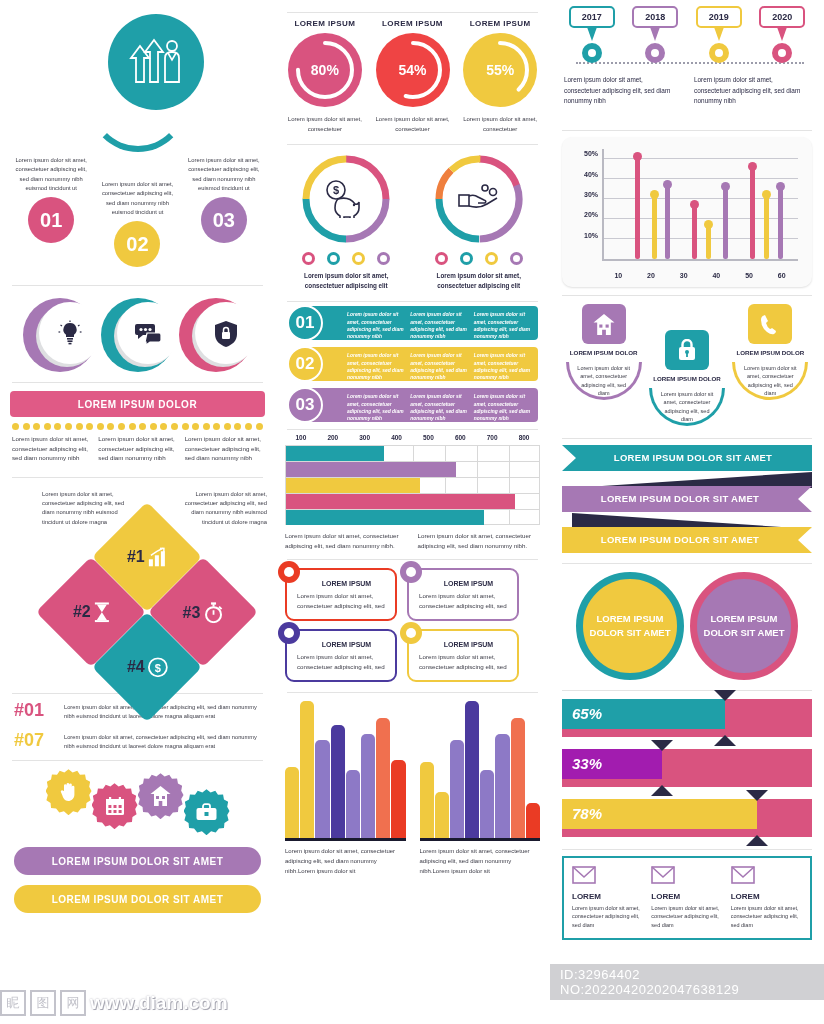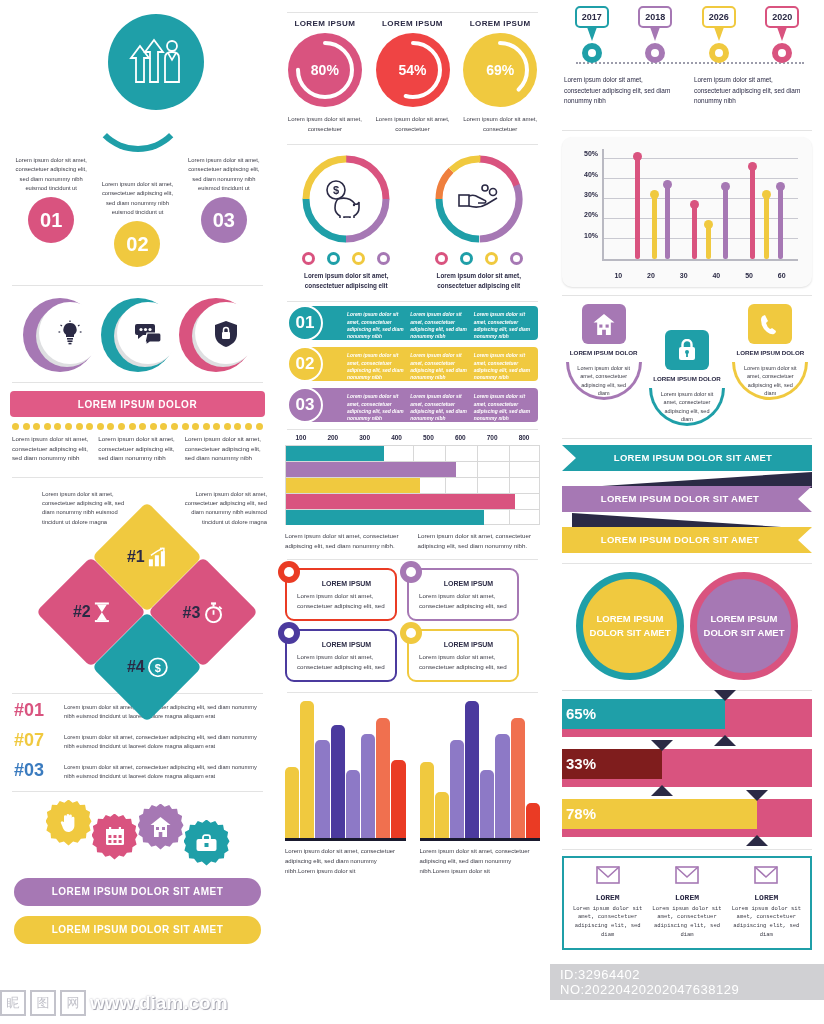--- a/index.html
+++ b/index.html
@@ -145,21 +145,21 @@
   .cb .plot { height: 140px; display: flex; align-items: flex-end; gap: 1px; border-bottom: 3px solid #1a1a2e; }
   .cb .b { flex: 1; border-radius: 5px 5px 0 0; }
   .cb .cap { font-size: 6px; line-height: 1.6; color: #3b3b46; margin-top: 6px; }
 
   
   .timeline { padding: 6px 10px 0; position: relative; height: 130px; }
   .tl-line { position: absolute; left: 26px; right: 20px; top: 62px; height: 0;
     border-top: 2px dotted #9c9cab; }
   .tl-items { display: flex; position: relative; }
   .tl-item { flex: 1; text-align: center; position: relative; }
-  .tl-flag { width: 34px; height: 22px; border: 2px solid #000; border-radius: 5px; margin: 0 auto;
+  .tl-flag { width: 46px; height: 22px; border: 2px solid #000; border-radius: 5px; margin: 0 auto;
     display: flex; align-items: center; justify-content: center; background: #fff;
     font-size: 9px; font-weight: bold; color: #2b2a45; position: relative; }
   .tl-tail { width: 0; height: 0; margin: 0 auto; border-left: 5px solid transparent;
     border-right: 5px solid transparent; border-top: 14px solid #000; }
   .tl-node { width: 20px; height: 20px; border-radius: 50%; border: 6px solid #000; margin: 2px auto 0; background: #fff; }
   .tl-texts { display: flex; margin-top: 12px; padding: 0 4px; gap: 14px; }
   .tl-texts > div { flex: 1; font-size: 6.4px; line-height: 1.65; color: #2b2a45; }
 
   .lolli { margin: 6px 12px 0; background: #fafafa; border-radius: 10px;
     box-shadow: 0 1px 2px rgba(0,0,0,.12); padding: 10px 10px 6px; position: relative; height: 150px; }
@@ -192,29 +192,29 @@
     color: #fff; font-weight: bold; font-size: 9.5px; letter-spacing: .3px; }
 
   .bigcircles { display: flex; padding: 8px 12px 0; gap: 6px; justify-content: center; }
   .bigc { width: 108px; height: 108px; border-radius: 50%; border: 7px solid #000;
     display: flex; align-items: center; justify-content: center; text-align: center;
     color: #fff; font-weight: bold; font-size: 9.5px; line-height: 1.45; }
 
   .pctbars { padding: 8px 12px 0; }
   .pctrow { position: relative; height: 38px; margin-bottom: 12px; }
   .pctrow .left { position: absolute; left: 0; top: 0; bottom: 8px; display: flex; align-items: center;
-    padding-left: 4px; color: #fff; font-weight: bold; font-size: 15px; }
+    padding-left: 10px; color: #fff; font-weight: bold; font-size: 15px; font-style: italic; }
   .pctrow .right { position: absolute; top: 0; bottom: 0; background: #d9537f; }
   .pctrow .tri-up, .pctrow .tri-dn { position: absolute; width: 0; height: 0;
     border-left: 11px solid transparent; border-right: 11px solid transparent; }
   .pctrow .tri-up { top: -9px; border-top: 11px solid #2b2a45; }
   .pctrow .tri-dn { bottom: -9px; border-bottom: 11px solid #2b2a45; }
 
   .mailbox { margin: 6px 12px 0; border: 2px solid #1f9fa8; display: flex; padding: 8px 4px; }
-  .mailcol { flex: 1; text-align: center; padding: 0 4px; font-family: Liberation Mono, monospace; }
+  .mailcol { flex: 1; padding: 0 4px; }
   .mailcol .mt { font-size: 8px; font-weight: bold; color: #2b2a45; margin: 4px 0 3px; }
   .mailcol .mx { font-size: 5.5px; line-height: 1.6; color: #3b3b46; }
 
   .watermark { position: absolute; left: 0; bottom: 8px; display: flex; align-items: center;
     gap: 4px; z-index: 50; opacity: .85; }
   .wm-box { width: 26px; height: 26px; border: 2px solid #b9b9c2; display: flex;
     align-items: center; justify-content: center; font-size: 13px; color: #b9b9c2; }
   .wm-text { font-size: 19px; color: #ffffff; font-weight: bold;
     text-shadow: 0 0 2px #9a9aa6, 1px 1px 0 #9a9aa6; }
   .idbar { position: absolute; right: 0; bottom: 24px; background: rgba(170,170,175,.55);
@@ -390,24 +390,20 @@
 
     <div class="numlist">
       <div class="numrow">
         <div class="n" style="color:#d9537f">#01</div>
         <div class="t">Lorem ipsum dolor sit amet, consectetuer adipiscing elit, sed diam nonummy nibh euismod tincidunt ut laoreet dolore magna aliquam erat</div>
       </div>
       <div class="numrow">
         <div class="n" style="color:#f0c93f">#07</div>
         <div class="t">Lorem ipsum dolor sit amet, consectetuer adipiscing elit, sed diam nonummy nibh euismod tincidunt ut laoreet dolore magna aliquam erat</div>
       </div>
-      <div class="numrow">
-        <div class="n" style="color:#3a7bbf">#03</div>
-        <div class="t">Lorem ipsum dolor sit amet, consectetuer adipiscing elit, sed diam nonummy nibh euismod tincidunt ut laoreet dolore magna aliquam erat</div>
-      </div>
     </div>
 
     <div class="hr" style="margin-top:4px"></div>
 
     <div class="gears">
       <div class="gear g1">
         <div class="star" style="background:#f0c93f"></div>
         <svg width="20" height="20" viewBox="0 0 20 20">
           <path d="M5 9 V3.5 a1.3 1.3 0 0 1 2.6 0 V8 V2.2 a1.3 1.3 0 0 1 2.6 0 V8 V2.8 a1.3 1.3 0 0 1 2.6 0 V9 V5 a1.3 1.3 0 0 1 2.6 0 v7.5 c0 4-3 6.5-6.2 6.5 C6 19 4 16 3.2 13 L2 10.2 a1.3 1.3 0 0 1 2.2 -1.4Z" fill="#fff"></path>
         </svg>
@@ -484,21 +480,21 @@
           <span class="val">54%</span>
         </div>
         <div class="sub">Lorem ipsum dolor sit amet, consectetuer</div>
       </div>
       <div class="pie">
         <div class="cap">LOREM IPSUM</div>
         <div class="circ" style="background:#f0c93f">
           <svg width="74" height="74" viewBox="0 0 74 74" style="position:absolute;left:0;top:0">
             <circle cx="37" cy="37" r="27" fill="none" stroke="#fff" stroke-width="4" stroke-dasharray="64 106" stroke-linecap="round" transform="rotate(-90 37 37)"></circle>
           </svg>
-          <span class="val">69%</span>
+          <span class="val">55%</span>
         </div>
         <div class="sub">Lorem ipsum dolor sit amet, consectetuer</div>
       </div>
     </div>
 
     <div class="hr" style="margin-top:10px"></div>
 
     <div class="rings">
       <div class="ringbox">
         <div class="ring">
@@ -684,21 +680,21 @@
           <div class="tl-flag" style="border-color:#1f9fa8">2017</div>
           <div class="tl-tail" style="border-top-color:#1f9fa8;margin-top:-1px"></div>
           <div class="tl-node" style="border-color:#1f9fa8"></div>
         </div>
         <div class="tl-item">
           <div class="tl-flag" style="border-color:#a678b4">2018</div>
           <div class="tl-tail" style="border-top-color:#a678b4;margin-top:-1px"></div>
           <div class="tl-node" style="border-color:#a678b4"></div>
         </div>
         <div class="tl-item">
-          <div class="tl-flag" style="border-color:#f0c93f">2026</div>
+          <div class="tl-flag" style="border-color:#f0c93f">2019</div>
           <div class="tl-tail" style="border-top-color:#f0c93f;margin-top:-1px"></div>
           <div class="tl-node" style="border-color:#f0c93f"></div>
         </div>
         <div class="tl-item">
           <div class="tl-flag" style="border-color:#d9537f">2020</div>
           <div class="tl-tail" style="border-top-color:#d9537f;margin-top:-1px"></div>
           <div class="tl-node" style="border-color:#d9537f"></div>
         </div>
       </div>
       <div class="tl-texts">
@@ -838,21 +834,21 @@
 
     <div class="pctbars">
       <div class="pctrow">
         <div class="right" style="left:0;right:0;background:#d9537f"></div>
         <div class="left" style="width:65%;background:#1f9fa8">65%</div>
         <div class="tri-up" style="left:calc(65% - 11px)"></div>
         <div class="tri-dn" style="left:calc(65% - 11px)"></div>
       </div>
       <div class="pctrow">
         <div class="right" style="left:0;right:0;background:#d9537f"></div>
-        <div class="left" style="width:40%;background:#7f1d1d">33%</div>
+        <div class="left" style="width:40%;background:#a21caf">33%</div>
         <div class="tri-up" style="left:calc(40% - 11px)"></div>
         <div class="tri-dn" style="left:calc(40% - 11px)"></div>
       </div>
       <div class="pctrow">
         <div class="right" style="left:0;right:0;background:#d9537f"></div>
         <div class="left" style="width:78%;background:#f0c93f">78%</div>
         <div class="tri-up" style="left:calc(78% - 11px)"></div>
         <div class="tri-dn" style="left:calc(78% - 11px)"></div>
       </div>
     </div>

